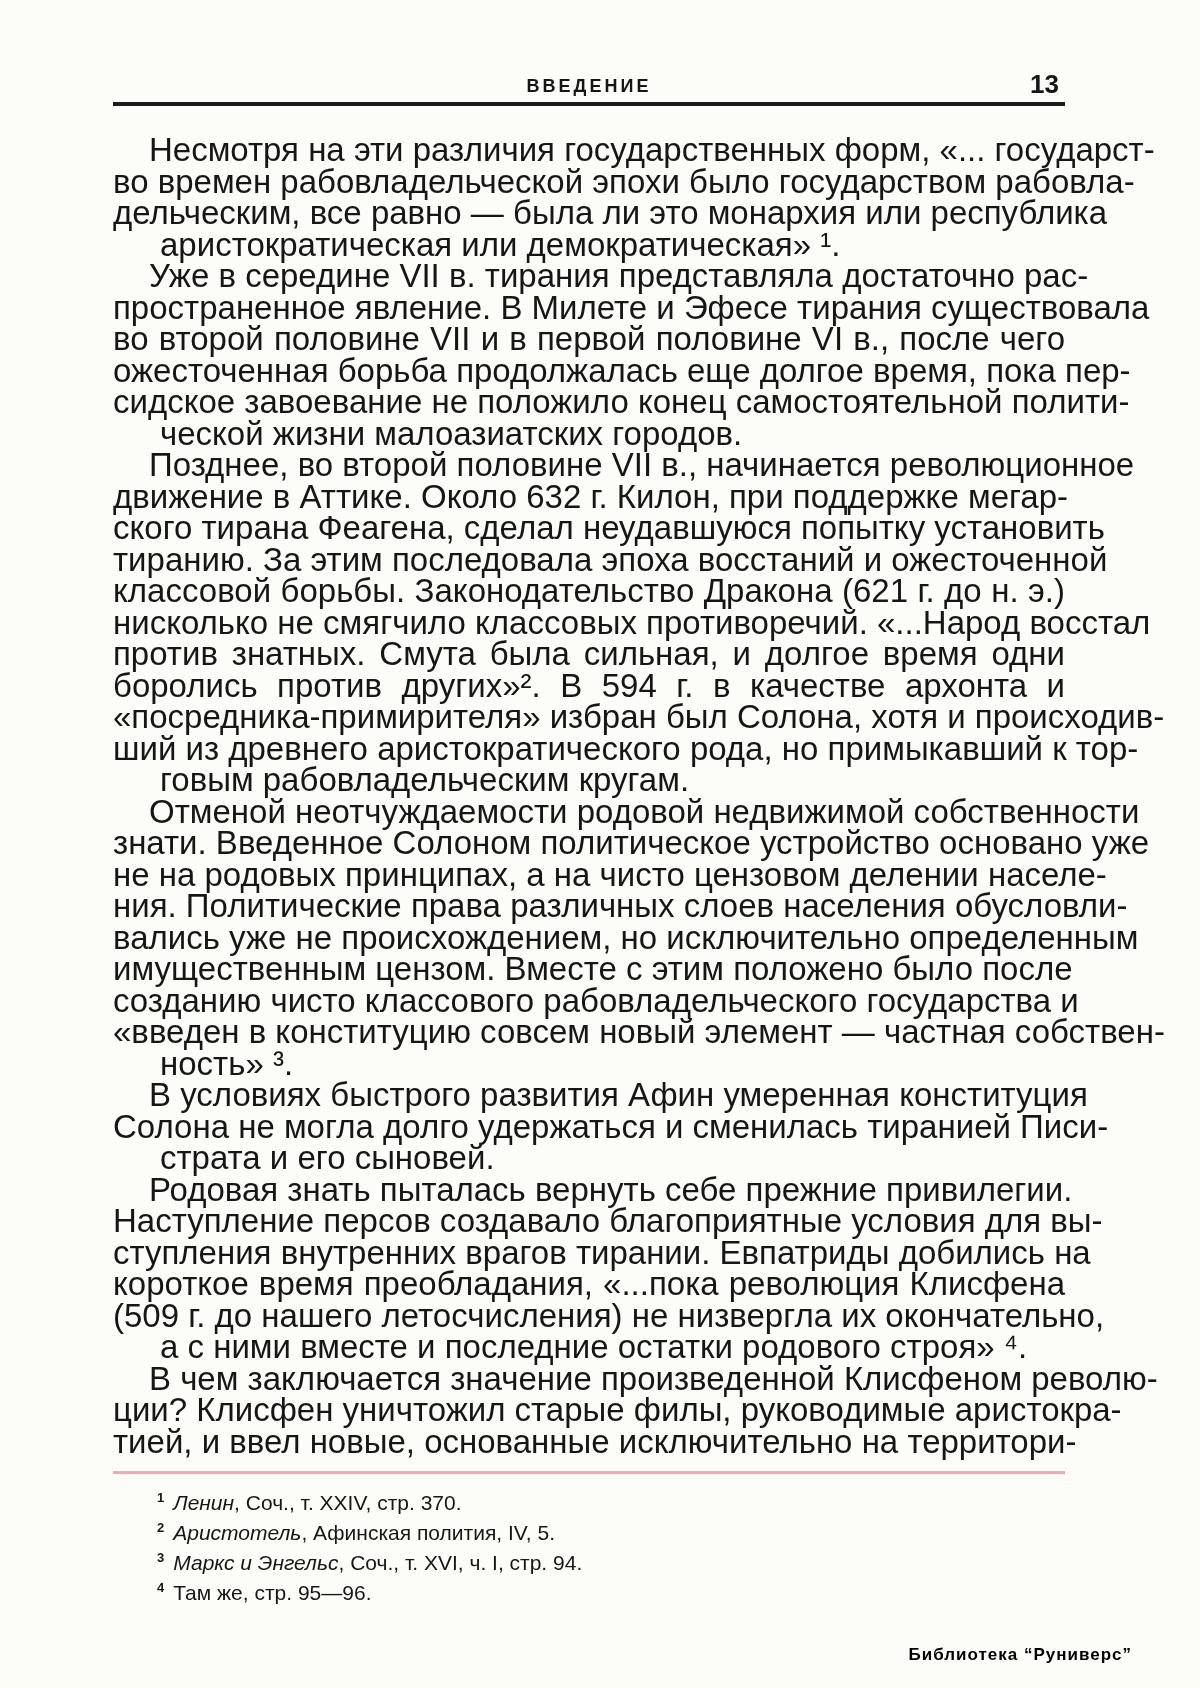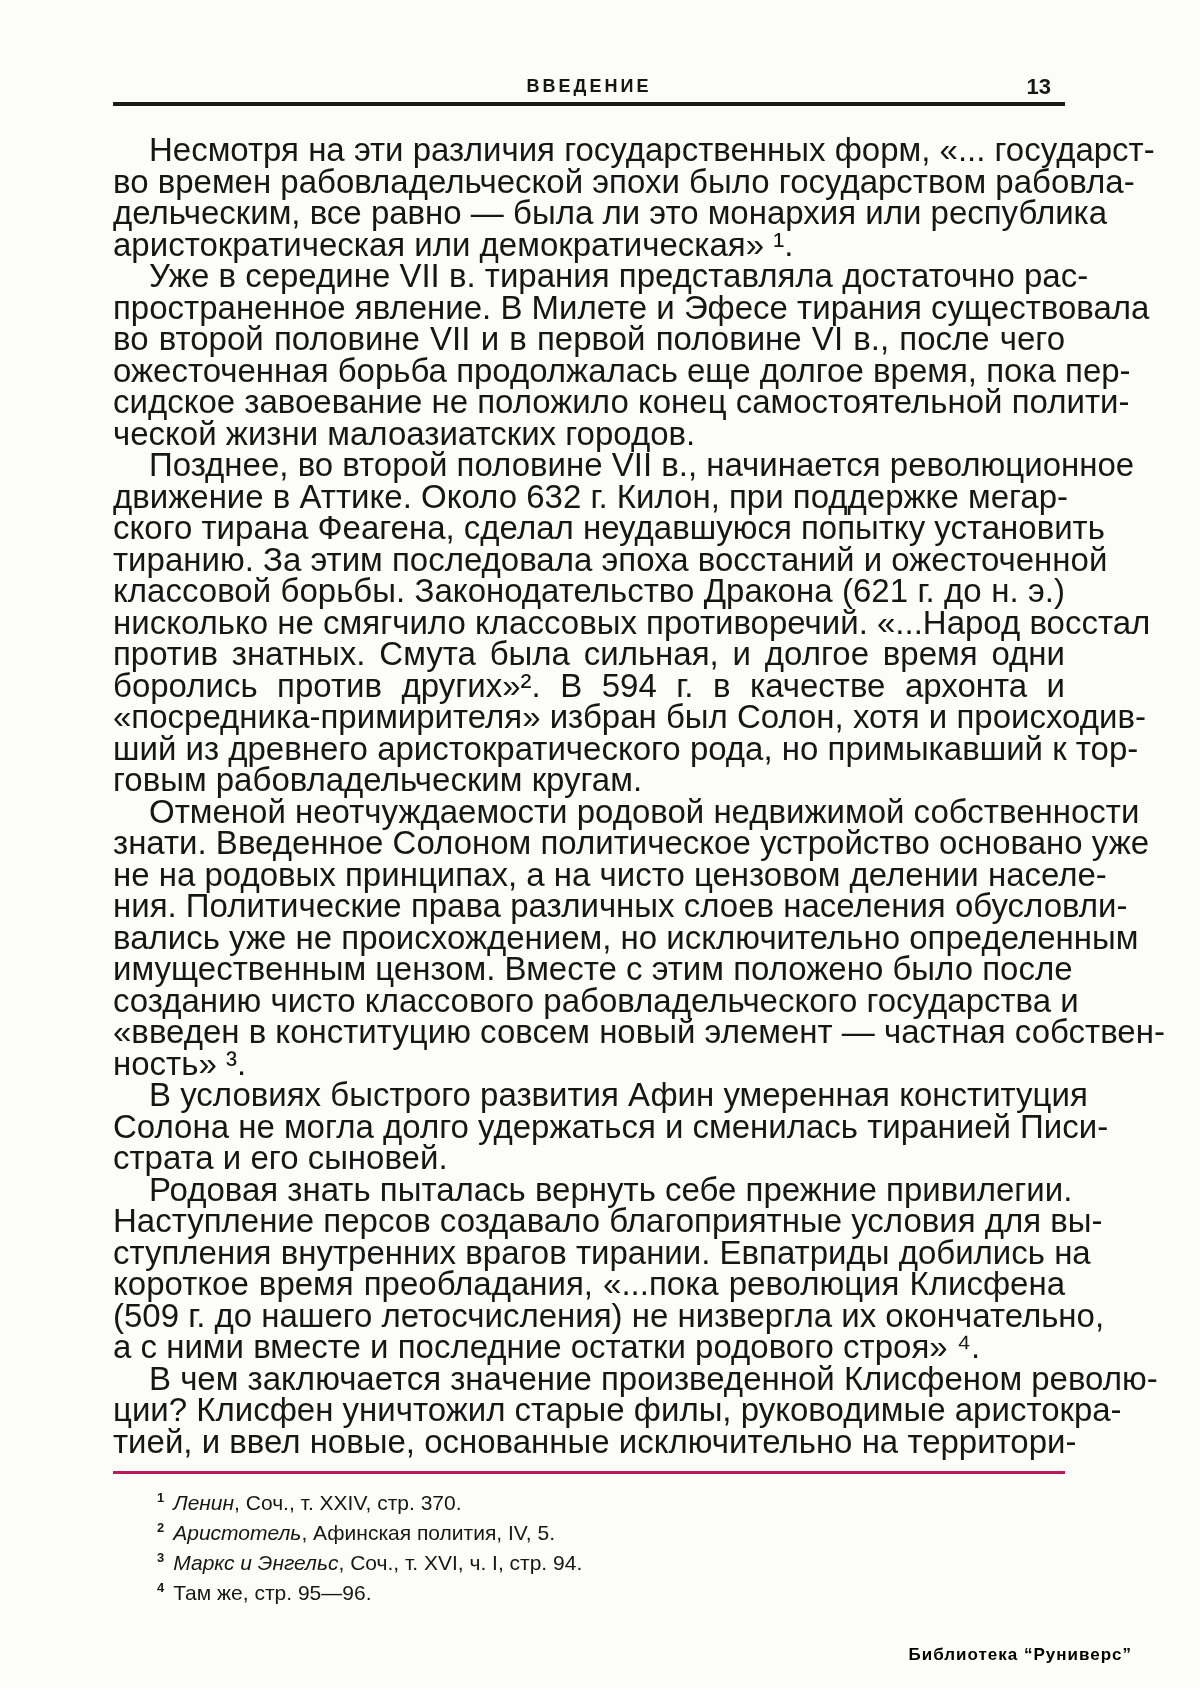--- a/index.html
+++ b/index.html
@@ -27,44 +27,45 @@
   .head-title {
     position: absolute;
     left: 0; right: 0; bottom: 5px;
     text-align: center;
     font-weight: bold;
     font-size: 18px;
     letter-spacing: 3px;
   }
   .head-page {
     position: absolute;
-    right: 14px; bottom: 2px;
+    right: 6px; bottom: 2px;
     font-weight: bold;
-    font-size: 22px;
+    font-size: 26px;
   }
   
   .body-text {
     margin-top: 28px;
     font-size: 33px;
     line-height: 31.5px;
   }
   .line {
     text-align: justify;
     text-align-last: justify;
     white-space: nowrap;
   }
   .line.first { text-indent: 36px; }
   .line.end {
     text-align: right;
     text-align-last: left;
+    margin-left: 47px;
   }
   
   .footnotes {
     margin-top: 14px;
-    border-top: 3px solid #be185d;
+    border-top: 3px solid #fca5a5;
     padding-top: 11px;
     font-size: 21px;
     line-height: 25px;
   }
   .footnote { padding-left: 44px; }
   .fn-marker {
     font-size: 13px;
     font-weight: bold;
     margin-right: 9px;
   }
@@ -108,21 +109,21 @@
       </div>
       <div class="para">
         <div class="line first">Позднее, во второй половине VII в., начинается революционное</div>
         <div class="line">движение в Аттике. Около 632 г. Килон, при поддержке мегар-</div>
         <div class="line">ского тирана Феагена, сделал неудавшуюся попытку установить</div>
         <div class="line">тиранию. За этим последовала эпоха восстаний и ожесточенной</div>
         <div class="line">классовой борьбы. Законодательство Дракона (621 г. до н. э.)</div>
         <div class="line">нисколько не смягчило классовых противоречий. «...Народ восстал</div>
         <div class="line">против знатных. Смута была сильная, и долгое время одни</div>
         <div class="line">боролись против других»². В 594 г. в качестве архонта и</div>
-        <div class="line">«посредника-примирителя» избран был Солон, хотя и происходив-</div>
+        <div class="line">«посредника-примирителя» избран был Солона, хотя и происходив-</div>
         <div class="line">ший из древнего аристократического рода, но примыкавший к тор-</div>
         <div class="line end">говым рабовладельческим кругам.</div>
       </div>
       <div class="para">
         <div class="line first">Отменой неотчуждаемости родовой недвижимой собственности</div>
         <div class="line">знати. Введенное Солоном политическое устройство основано уже</div>
         <div class="line">не на родовых принципах, а на чисто цензовом делении населе-</div>
         <div class="line">ния. Политические права различных слоев населения обусловли-</div>
         <div class="line">вались уже не происхождением, но исключительно определенным</div>
         <div class="line">имущественным цензом. Вместе с этим положено было после</div>

